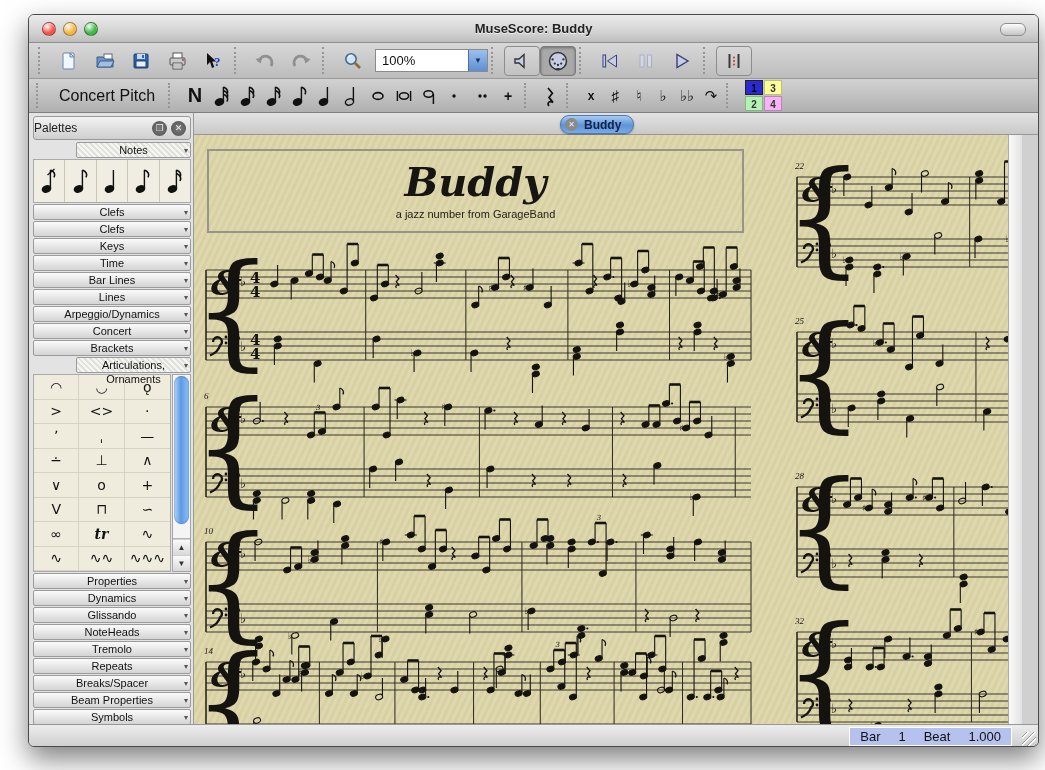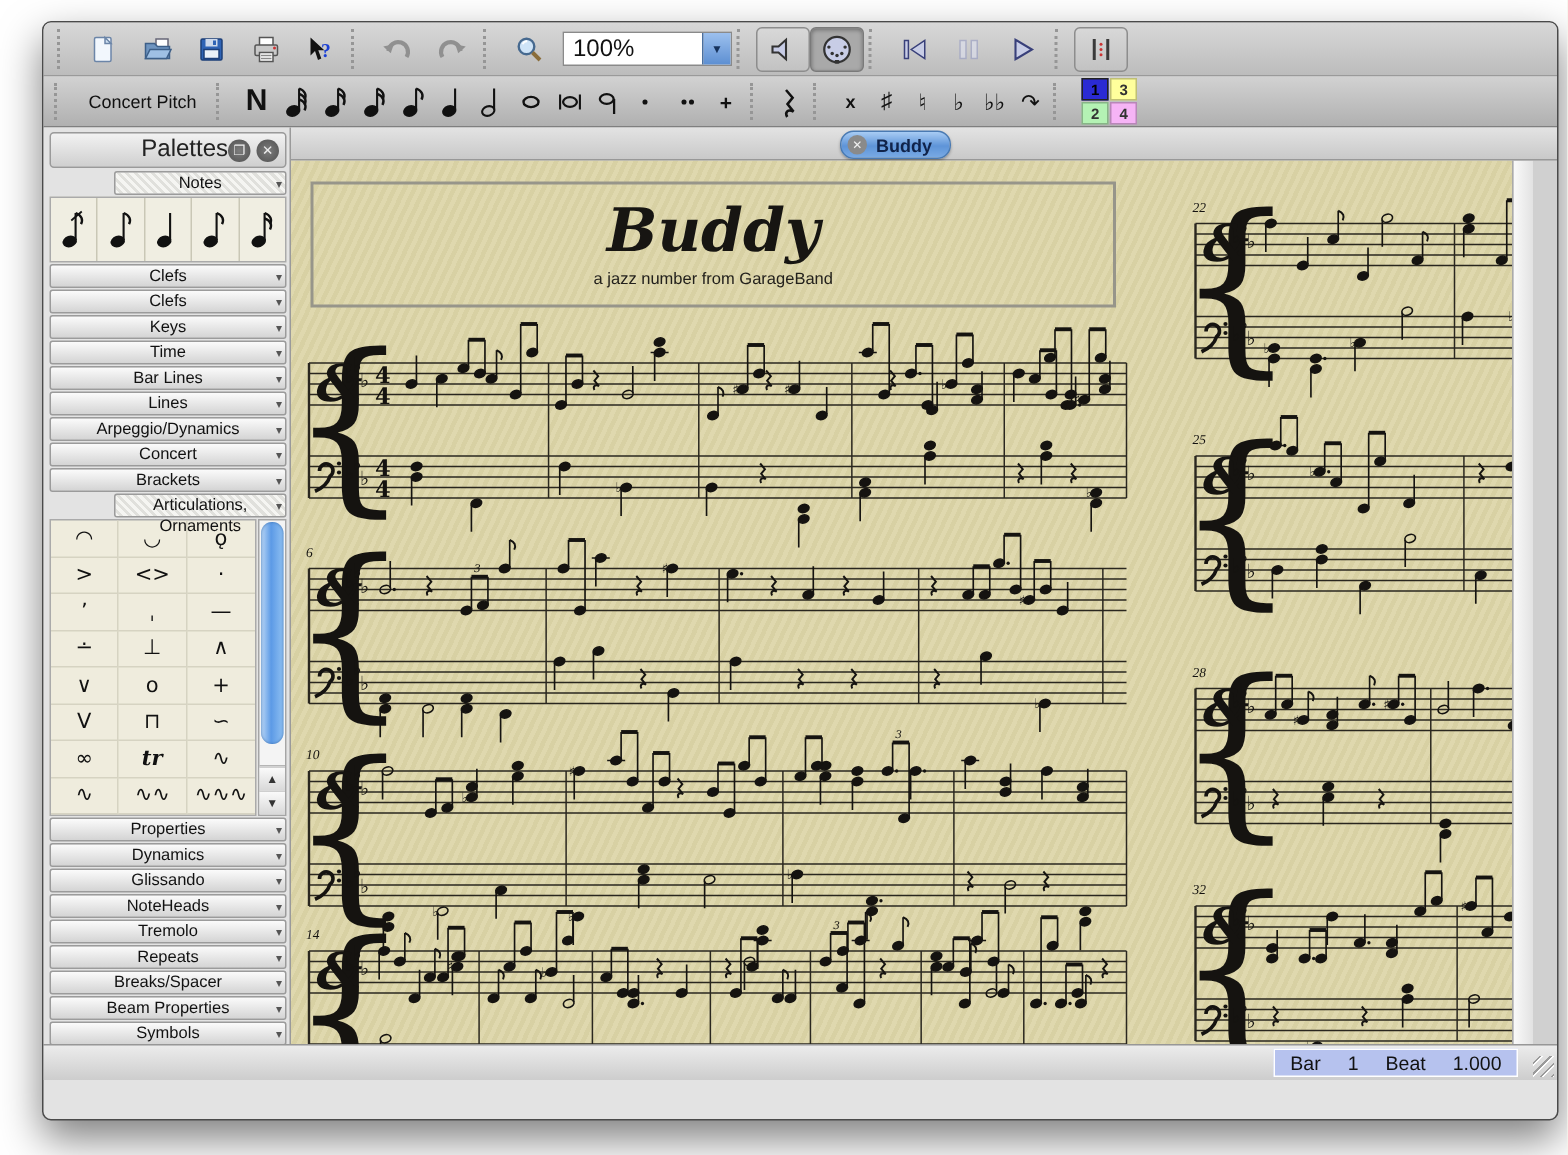--- a/index.html
+++ b/index.html
@@ -20,35 +20,35 @@
   .toolbar1{height:35px;background:linear-gradient(#d8d8d8,#bcbcbc);border-bottom:1px solid #9a9a9a;
     display:flex;align-items:center;padding:0 6px;}
   .toolbar2{height:33px;background:linear-gradient(#d2d2d2,#b0b0b0);border-bottom:1px solid #7f7f7f;
     display:flex;align-items:center;padding:0 4px;}
   .tbsep{width:8px;align-self:stretch;margin:4px 3px;border-left:2px dotted #969696;}
   .tbbtn{width:34px;height:28px;display:flex;align-items:center;justify-content:center;border-radius:4px;border:1px solid transparent;}
   .tbbtn svg{display:block;}
   .tbbtn.framed{border:1px solid #8d8d8d;background:linear-gradient(#d8d8d8,#c2c2c2);}
   .tbbtn.pressed{border:1px solid #7a7a7a;background:#a9a9a9;box-shadow:inset 0 1px 3px rgba(0,0,0,.35);}
   .zoomfield{display:flex;align-items:center;height:21px;border:1px solid #8a8a8a;background:#fff;margin-left:4px;}
-  .zoomfield .val{width:86px;padding-left:6px;font-size:16px;color:#111;}
+  .zoomfield .val{width:86px;padding-left:6px;font-size:13px;color:#111;}
   .zoomfield .arrowbtn{width:18px;height:21px;background:linear-gradient(#9cc0ee,#5d8fd2);
     border-left:1px solid #4a6f9e;display:flex;align-items:center;justify-content:center;color:#16325c;font-size:8px;}
   .durbtn{width:26px;height:28px;display:flex;align-items:center;justify-content:center;}
-  .txtbtn{font-size:12px;color:#111;padding:0 10px;}
+  .txtbtn{font-size:16px;color:#111;padding:0 10px;}
   .nbtn{font-size:20px;font-weight:bold;color:#111;width:28px;text-align:center;}
   .accbtn{width:24px;height:28px;display:flex;align-items:center;justify-content:center;font-size:15px;color:#111;}
   .voices{display:grid;grid-template-columns:18px 18px;grid-auto-rows:15px;gap:1px;margin-left:6px;}
   .voice{font-size:10px;font-weight:bold;text-align:center;line-height:15px;color:#111;border:1px solid rgba(0,0,0,.25);}
   
   .main{display:flex;height:611px;}
   .sidepanel{width:158px;padding:3px 2px 0 4px;background:#e3e3e3;border-right:1px solid #9a9a9a;overflow:hidden;}
   .palhdr{height:22px;background:linear-gradient(#f2f2f2,#cfcfcf);border:1px solid #9a9a9a;border-radius:3px;
     display:flex;align-items:center;position:relative;margin-bottom:2px;}
-  .palhdr .t{flex:1;text-align:right;font-size:16px;color:#222;}
+  .palhdr .t{flex:1;text-align:left;font-size:12px;color:#222;}
   .rbtn{width:15px;height:15px;border-radius:50%;background:radial-gradient(#7d7d7d,#4f4f4f);color:#eee;
     font-size:9px;line-height:15px;text-align:center;margin-right:4px;}
   .sect{height:14px;line-height:14px;margin:1px 0;text-align:center;font-size:11px;color:#111;
     background:linear-gradient(#fbfbfb,#d4d4d4);border:1px solid #9b9b9b;border-radius:2px;position:relative;}
   .sect.open{background:repeating-linear-gradient(45deg,#f5f5f2 0 2px,#e0e0dc 2px 4px);margin-left:43px;}
   .sect .arr{position:absolute;right:2px;top:1px;font-size:8px;color:#555;}
   .notesgrid{display:flex;border:1px solid #aaa;background:#f0eee2;margin-bottom:1px;}
   .notecell{flex:1;height:42px;border-right:1px solid #c9c7b6;display:flex;align-items:center;justify-content:center;}
   .notecell:last-child{border-right:none;}
   .articwrap{display:flex;margin:1px 0;}
@@ -88,20 +88,29 @@
     padding:1px 10px;margin-right:26px;font-size:13px;color:#111;}
   .grip{position:absolute;right:2px;bottom:2px;width:14px;height:14px;
     background:repeating-linear-gradient(135deg,transparent 0 3px,#9a9a9a 3px 4px,#fdfdfd 4px 5px);}
 </style>
 </head>
 <body>
 
 <div id="stage">
  <div id="window">
 
+  <div class="titlebar">
+    <div class="titletext">MuseScore: Buddy</div>
+    <div class="lights">
+          <div class="light" style="background: radial-gradient(circle at 35% 30%, rgba(255, 255, 255, 0.8), rgb(244, 86, 77) 55%);"></div>
+          <div class="light" style="background: radial-gradient(circle at 35% 30%, rgba(255, 255, 255, 0.8), rgb(246, 183, 62) 55%);"></div>
+          <div class="light" style="background: radial-gradient(circle at 35% 30%, rgba(255, 255, 255, 0.8), rgb(63, 185, 68) 55%);"></div>
+        </div>
+    <div class="pill"></div>
+  </div>
 
   <div class="toolbar1" id="toolbar1">
         <div class="tbsep"></div>
         <div class="tbbtn">
           <span>
             <svg width="20" height="20" viewBox="0 0 20 20">
               <rect x="4" y="2" width="11" height="16" rx="1" fill="#f2f7fd" stroke="#6b85a8"></rect>
               <path d="M11 2 l4 4 h-4 z" fill="#cfe0f2" stroke="#6b85a8"></path>
             </svg>
           </span>

